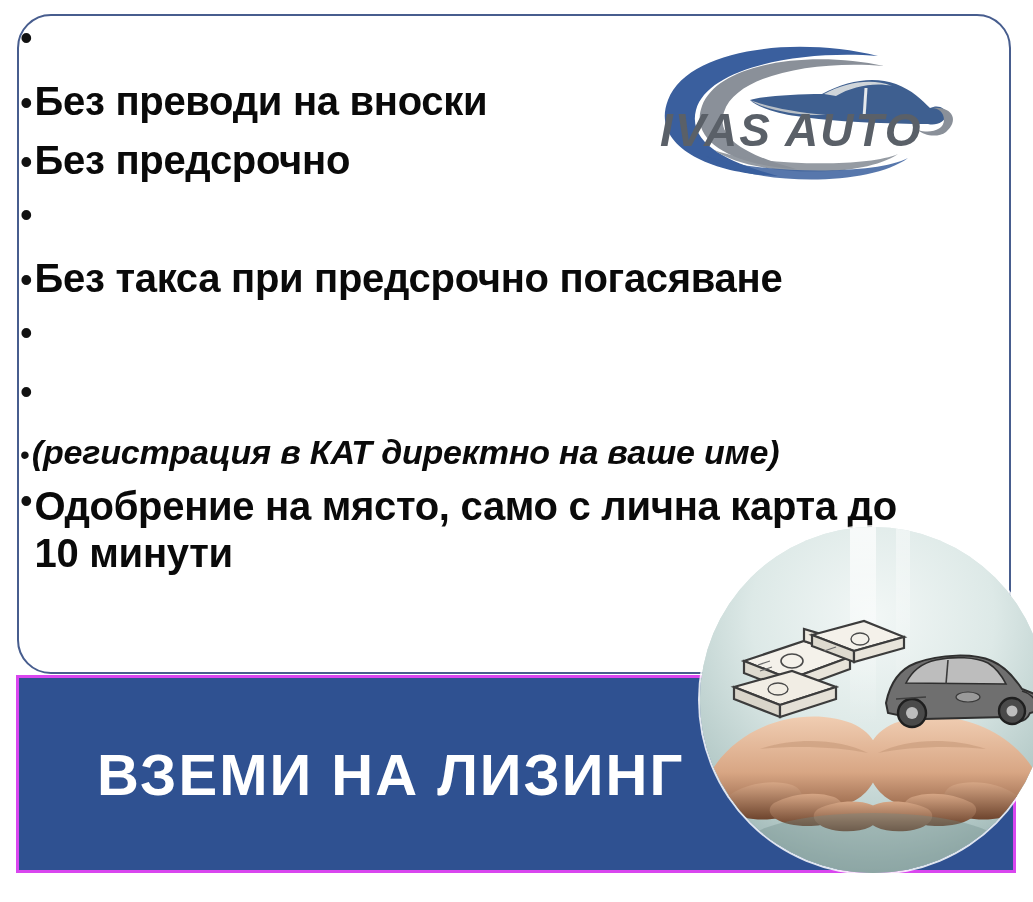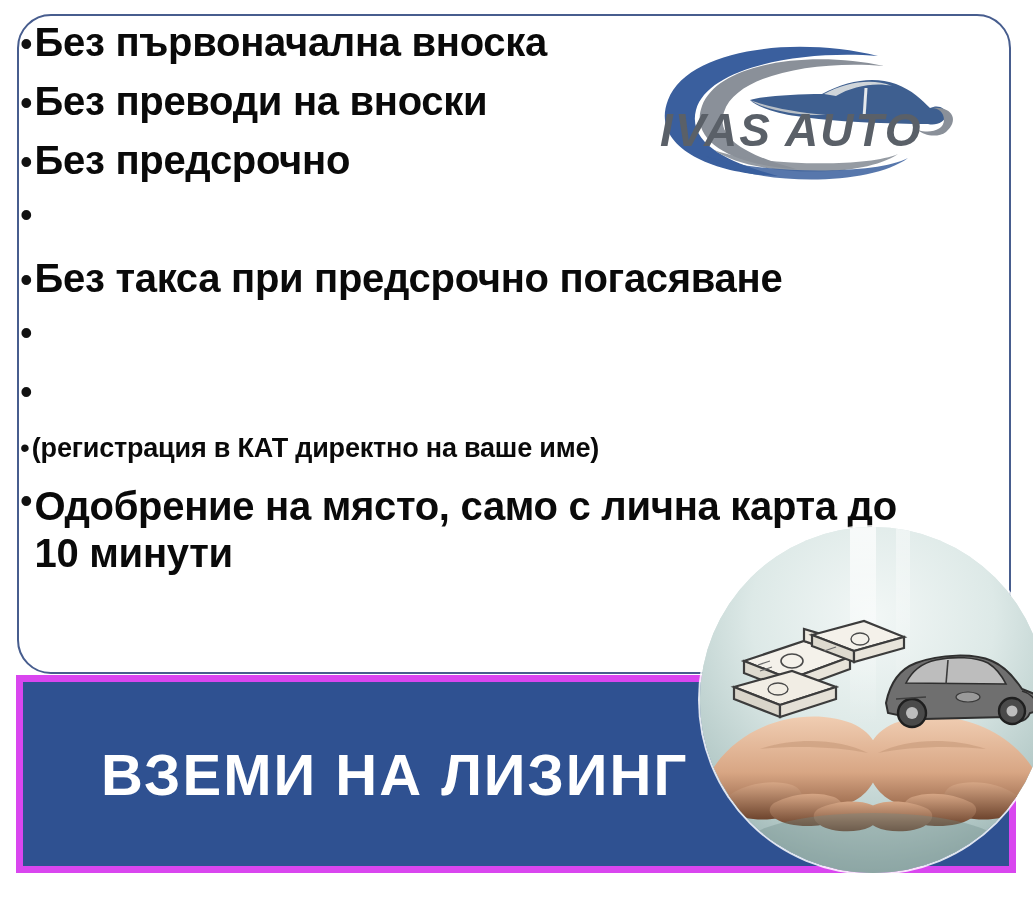--- a/index.html
+++ b/index.html
@@ -61,21 +61,21 @@
 
   
   .sz-lg .bullet-text { font-size: 40px; }
   .sz-lg            { height: 59px; }
   .sz-lg .bullet-dot { font-size: 36px; }
 
   .sz-wide .bullet-text { font-size: 40px; letter-spacing: -1.4px; }
   .sz-wide            { height: 59px; }
   .sz-wide .bullet-dot { font-size: 36px; }
 
-  .sz-sm .bullet-text { font-size: 27px; letter-spacing: -0.2px; }
+  .sz-sm .bullet-text { font-size: 34px; letter-spacing: -0.2px; font-style: italic; }
   .sz-sm            { height: 50px; }
   .sz-sm .bullet-dot { font-size: 28px; }
 
   .bullet-wrap { display: block; white-space: normal; line-height: 1.18; }
 
   
   #logo {
     position: absolute;
     left: 646px;
     top: 42px;
@@ -86,21 +86,21 @@
   #logo svg { display:block; width:100%; height:100%; }
 
   
   #banner {
     position: absolute;
     left: 16px;
     top: 675px;
     width: 1000px;
     height: 198px;
     background: #2f5191;
-    border: 7px solid #d946ef;
+    border: 3px solid #d946ef;
     box-sizing: border-box;
     z-index: 3;
   }
   #banner-text {
     position: absolute;
     left: 78px;
     top: 50%;
     transform: translateY(-50%);
     color: #ffffff;
     font-size: 58px;
@@ -128,21 +128,20 @@
 <body>
 
 <div id="poster">
 
   <div id="card"></div>
 
   <div id="bullet-list">
 
     <div class="bullet-row sz-lg">
       <span class="bullet-dot">•</span>
-      <span class="bullet-text">Без първоначална вноска</span>
     </div>
 
     <div class="bullet-row sz-lg">
       <span class="bullet-dot">•</span>
       <span class="bullet-text">Без преводи на вноски</span>
     </div>
 
     <div class="bullet-row sz-lg">
       <span class="bullet-dot">•</span>
       <span class="bullet-text">Без предсрочно</span>

